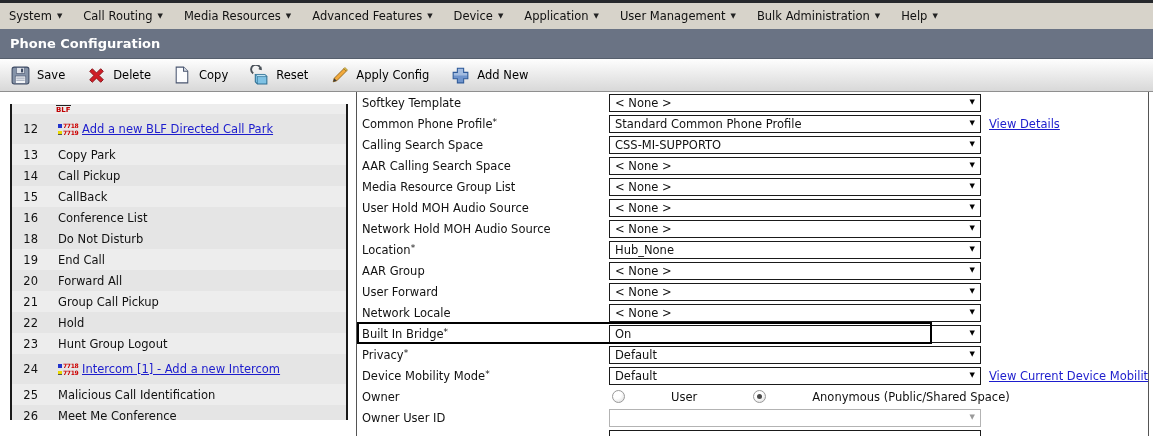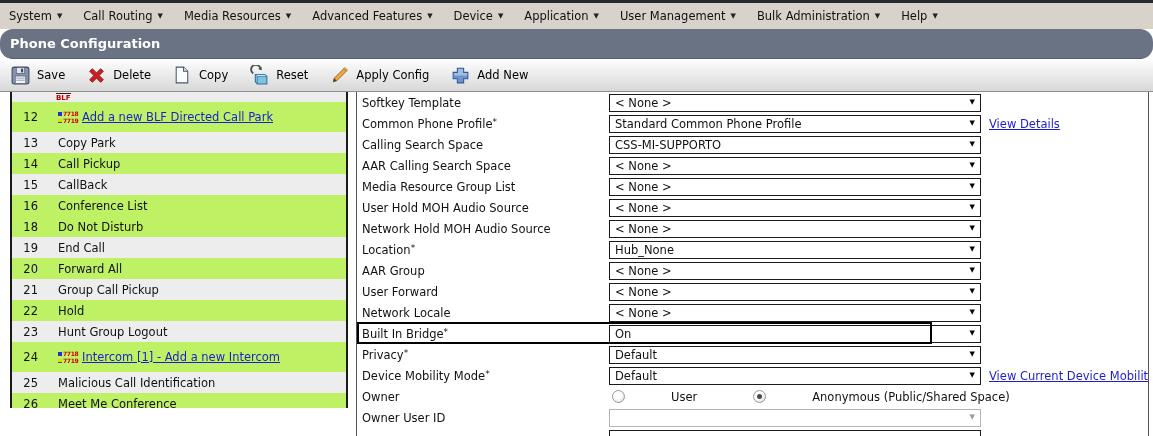--- a/index.html
+++ b/index.html
@@ -9,33 +9,33 @@
 
   
   .top-strip { height:3px; background:#26282c; }
   .menubar { height:26px; background:#d7d3ca; display:flex; align-items:center;
     padding-left:9px; }
   .menu-item { display:flex; align-items:center; margin-right:21px; font-size:11.5px;
     color:#111; cursor:default; white-space:nowrap; }
   .menu-caret { font-size:7px; margin-left:5px; color:#222; line-height:1; }
   .titlebar { height:30px; background:#6a7384; color:#fff; display:flex;
     align-items:center; padding-left:10px; font-size:13px; font-weight:bold;
-    border-bottom:1px solid #565f6d;border-radius:13px; }
+    border-bottom:1px solid #565f6d; }
   .toolbar { height:33px; background:linear-gradient(#fefefe,#d8d8d8);
     border-bottom:1px solid #8f8f8f; display:flex; align-items:center; padding-left:9px; }
   .tb-btn { display:flex; align-items:center; margin-right:20px; font-size:11.5px;
     color:#000; cursor:pointer; white-space:nowrap; }
   .tb-icon { width:22px; height:22px; margin-right:6px; display:flex;
     align-items:center; justify-content:center; }
 
   
   .main { position:absolute; left:0; top:92px; width:1153px; height:344px; background:#fff; }
 
-  .left-pane { position:absolute; left:10px; top:0; width:338px; height:316px;
-    border-left:2px solid #1a1a1a; border-right:2px solid #1a1a1a; background:#bef264;
+  .left-pane { position:absolute; left:10px; top:12px; width:338px; height:316px;
+    border-left:2px solid #1a1a1a; border-right:2px solid #1a1a1a; background:#e5e5e5;
     overflow:hidden; }
   .lrow { display:flex; align-items:center; height:21px; font-size:11.5px; color:#111; }
   .lrow.gray { background:#ededed; }
   .lrow.tall { height:30px; }
   .lrow .num { width:32px; text-align:right; padding-right:6px; flex:none; }
   .lrow .lbl-cell { display:flex; align-items:center; padding-left:14px; min-width:0; }
   .lrow .item-link { color:#1d1dcd; text-decoration:underline; cursor:pointer;
     white-space:nowrap; }
   .partial-row { height:10px; background:#ededed; display:flex; align-items:flex-end; }
   .blf-mini { margin-left:44px; font-size:7px; line-height:8px; color:#c00000;

